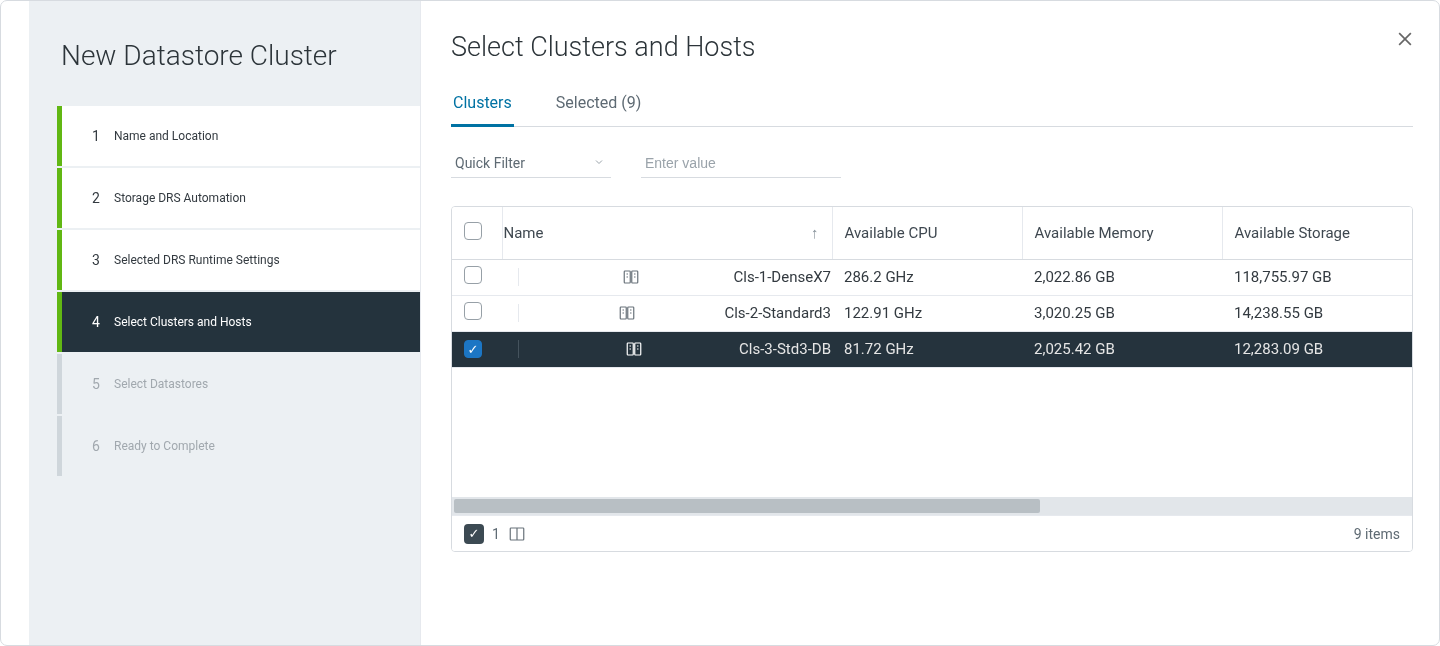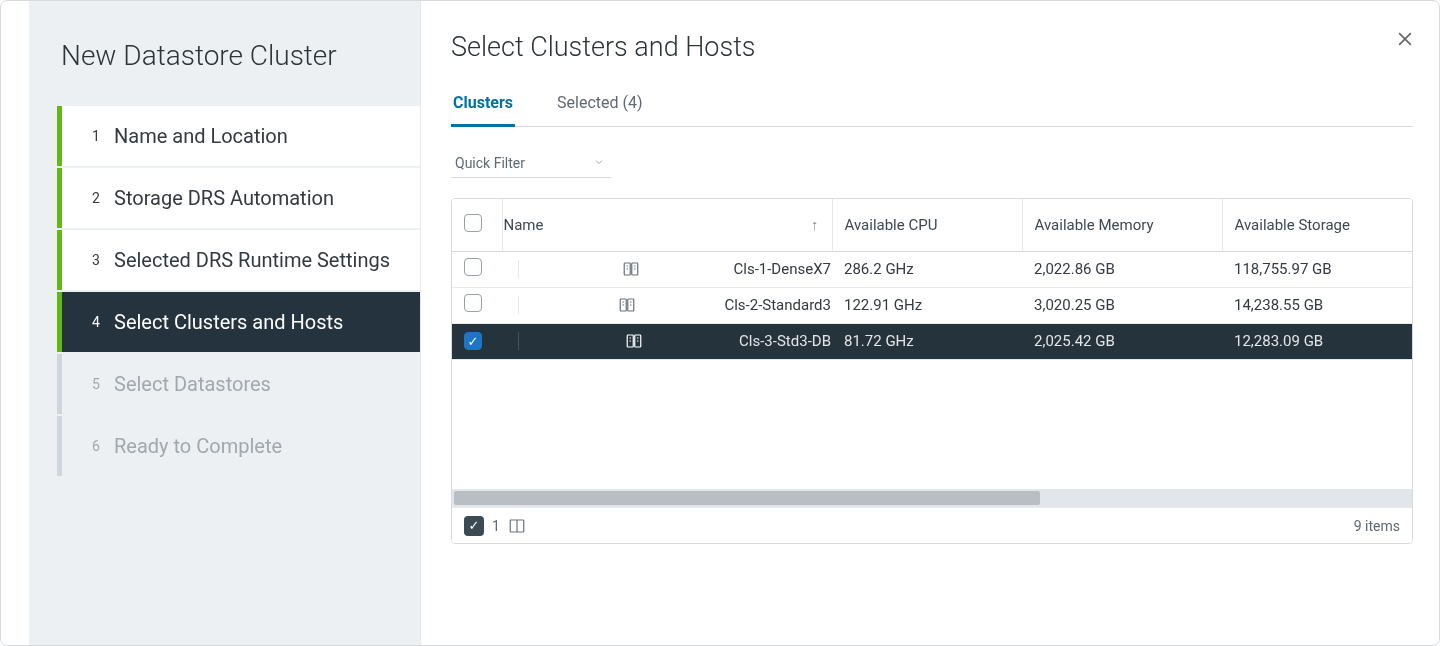--- a/index.html
+++ b/index.html
@@ -64,21 +64,21 @@
     background: var(--dark-sidebar-item);
     border-left-color: var(--green);
     color: #fff;
   }
   .step.future {
     border-left-color: #cfd6db;
     color: var(--text-dim);
     cursor: default;
   }
   .step-num { width: 22px; display: inline-block; }
-  .step-label { font-size: 20px; }
+  .step-label { font-size: 12px; }
 
   
   .main {
     flex: 1 1 auto;
     display: flex; flex-direction: column;
     padding: 24px 30px 24px 30px;
     position: relative;
   }
   .main-title {
     font-size: 27px; font-weight: 300; color: #2c3439;
@@ -100,27 +100,27 @@
     padding: 0 2px 12px 2px;
     font-size: 16px;
     color: var(--text-mid);
     cursor: pointer;
     border-bottom: 3px solid transparent;
     margin-bottom: -1px;
   }
   .tab.active {
     color: var(--accent-dark);
     border-bottom-color: var(--accent-dark);
-    font-weight: 700;
+    font-weight: 400;
   }
 
   
   .filter-row {
     display: flex; gap: 30px;
-    margin-top: 22px; margin-bottom: 20px;
+    margin-top: 22px; margin-bottom: 28px;
   }
   .qf {
     width: 160px; position: relative;
     border-bottom: 1px solid var(--border-light);
     padding: 6px 4px; color: var(--text-mid);
     cursor: pointer;
   }
   .qf .chev { position: absolute; right: 6px; top: 6px; color: #9aa3aa; }
   .filter-input {
     width: 200px; border: none; border-bottom: 1px solid var(--border-light);
@@ -269,32 +269,33 @@
       <svg viewBox="0 0 24 24" fill="none" stroke="currentColor" stroke-width="2">
           <line x1="5" y1="5" x2="19" y2="19"></line>
           <line x1="19" y1="5" x2="5" y2="19"></line>
         </svg>
     </div>
 
     <div class="main-title">Select Clusters and Hosts</div>
 
     <div class="tabs">
       <div class="tab active">Clusters</div>
-      <div class="tab">Selected (4)</div>
+      <div class="tab">Selected (9)</div>
     </div>
 
     <div class="filter-row">
       <div class="qf">
         <span>Quick Filter</span>
         <span class="chev">
           <svg width="12" height="12" viewBox="0 0 24 24" fill="none" stroke="currentColor" stroke-width="2">
               <polyline points="6 9 12 15 18 9"></polyline>
             </svg>
         </span>
       </div>
+      <input class="filter-input" placeholder="Enter value" style="">
     </div>
 
     <div class="grid-wrap">
       <table class="grid">
         <colgroup>
           <col class="col-chk">
             <col class="col-name">
             <col class="col-cpu">
             <col class="col-mem">
             <col class="col-sto">

